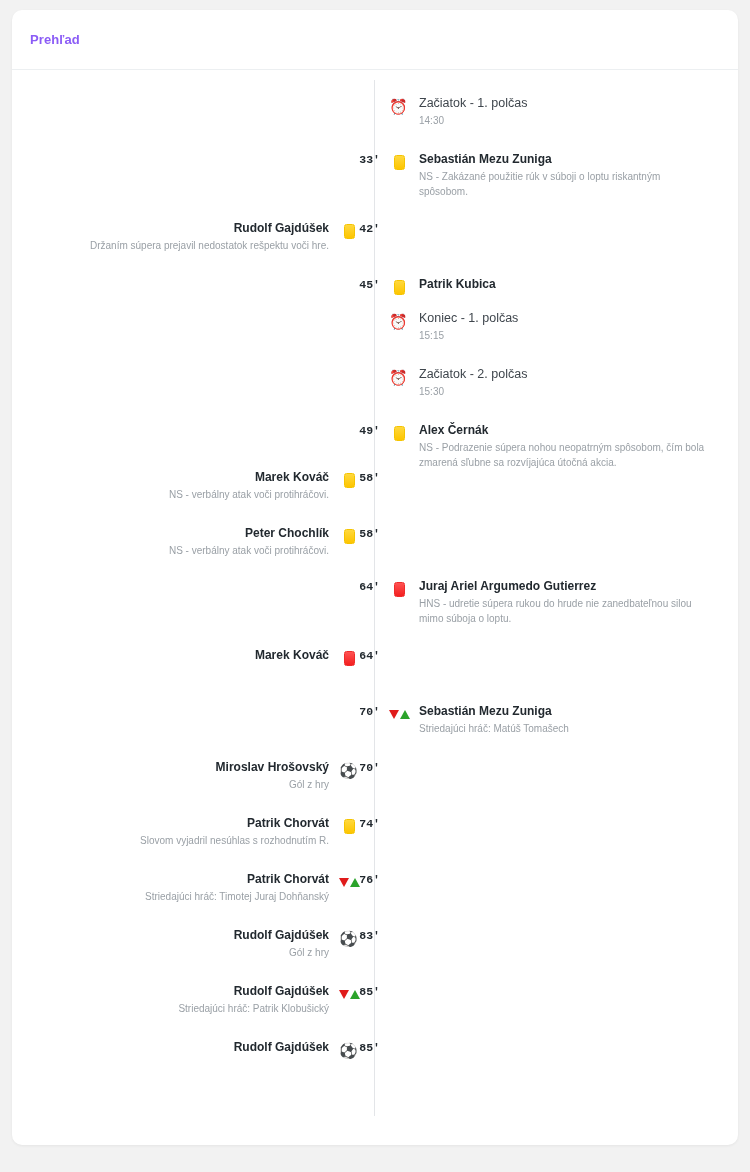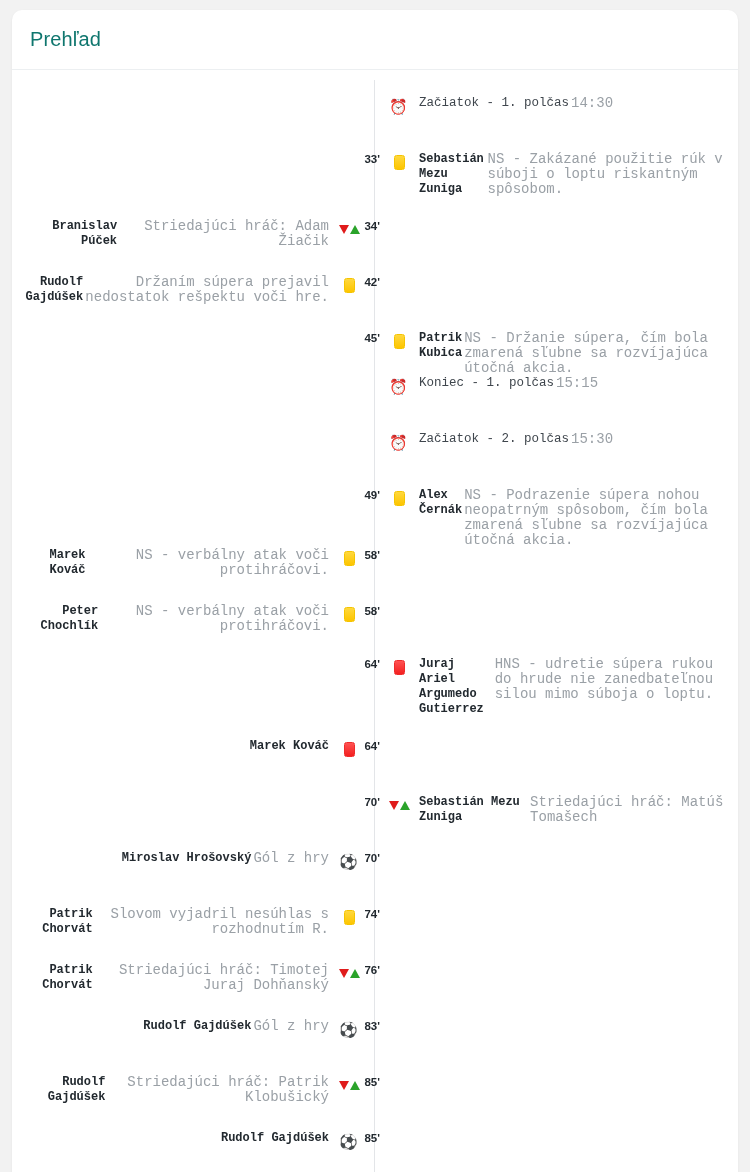--- a/index.html
+++ b/index.html
@@ -20,23 +20,23 @@
     overflow: hidden;
   }
   .card-header {
     height: 60px;
     display: flex;
     align-items: center;
     padding: 0 18px;
     border-bottom: 1px solid #eceff1;
   }
   .card-title {
-    font-size: 20px;
-    font-weight: normal;
-    color: #0f766e;
+    font-size: 13px;
+    font-weight: bold;
+    color: #8b5cf6;
     letter-spacing: 0.1px;
   }
   .timeline {
     position: relative;
     padding: 26px 0 30px 0;
   }
   
   .timeline::before {
     content: "";
     position: absolute;
@@ -75,39 +75,40 @@
   .minute-label {
     position: absolute;
     left: -26px;
     top: 1px;
     width: 32px;
     text-align: right;
     font-size: 11.5px;
     font-weight: bold;
     color: #22292f;
     white-space: nowrap;
+    font-family: Liberation Mono, monospace;
   }
   .ev {
     display: flex;
     align-items: flex-start;
     gap: 9px;
     max-width: 336px;
   }
   .ev.to-left { flex-direction: row; }
-  .ev-texts { display: flex; flex-direction: row; gap: 2px; font-family: Liberation Mono, monospace; }
+  .ev-texts { display: flex; flex-direction: column; gap: 2px; }
   .ev.to-left .ev-texts { align-items: flex-end; text-align: right; }
   .ev.to-right .ev-texts { align-items: flex-start; text-align: left; }
   .ev-name {
     font-size: 12px;
     font-weight: bold;
     color: #22292f;
     line-height: 15px;
   }
   .ev-desc {
-    font-size: 14px;
+    font-size: 10px;
     color: #9aa0a6;
     line-height: 15px;
     max-width: 290px;
   }
   
   .icon-wrap {
     flex: 0 0 auto;
     width: 22px;
     height: 18px;
     display: flex;
@@ -198,40 +199,20 @@
               <div class="ev-name">Sebastián Mezu Zuniga</div>
               <div class="ev-desc">NS - Zakázané použitie rúk v súboji o loptu riskantným spôsobom.</div>
             </div>
           </div>
         </div>
       </div>
       <div class="row" style="margin-bottom: 22px;">
         <div class="side left">
           <div class="ev to-left">
             <div class="ev-texts">
-              <div class="ev-name">Branislav Púček</div>
-              <div class="ev-desc">Striedajúci hráč: Adam Žiačik</div>
-            </div>
-            <span class="icon-wrap">
-              <span class="subs">
-                <span class="tri-down"></span>
-                <span class="tri-up"></span>
-              </span>
-            </span>
-          </div>
-        </div>
-        <div class="minute">
-          <div class="minute-label">34'</div>
-        </div>
-        <div class="side right"></div>
-      </div>
-      <div class="row" style="margin-bottom: 22px;">
-        <div class="side left">
-          <div class="ev to-left">
-            <div class="ev-texts">
               <div class="ev-name">Rudolf Gajdúšek</div>
               <div class="ev-desc">Držaním súpera prejavil nedostatok rešpektu voči hre.</div>
             </div>
             <span class="icon-wrap">
               <span class="card-yellow"></span>
             </span>
           </div>
         </div>
         <div class="minute">
           <div class="minute-label">42'</div>
@@ -243,21 +224,20 @@
         <div class="minute">
           <div class="minute-label">45'</div>
         </div>
         <div class="side right">
           <div class="ev to-right">
             <span class="icon-wrap">
               <span class="card-yellow"></span>
             </span>
             <div class="ev-texts">
               <div class="ev-name">Patrik Kubica</div>
-              <div class="ev-desc">NS - Držanie súpera, čím bola zmarená sľubne sa rozvíjajúca útočná akcia.</div>
             </div>
           </div>
         </div>
       </div>
       <div class="row" style="margin-bottom: 22px;">
         <div class="side left"></div>
         <div class="minute"></div>
         <div class="side right">
           <div class="ev to-right whistle-ev">
             <span class="icon-wrap">

